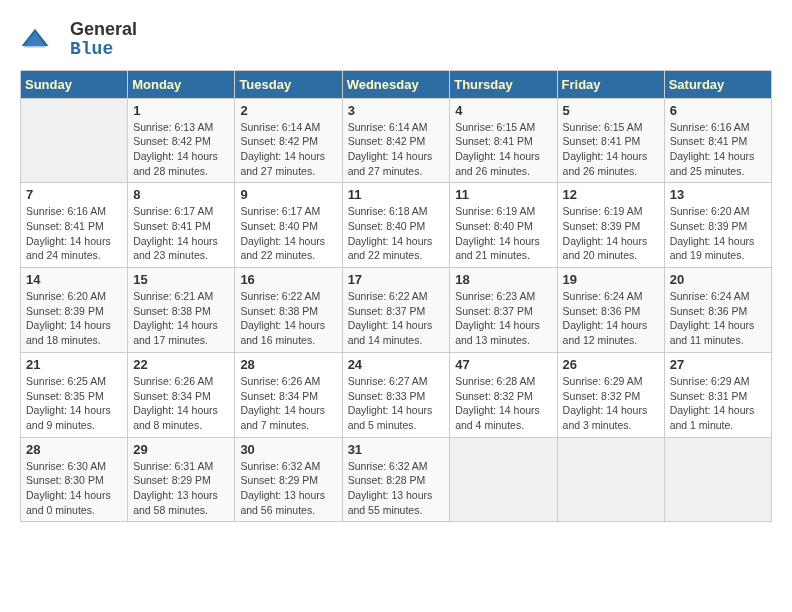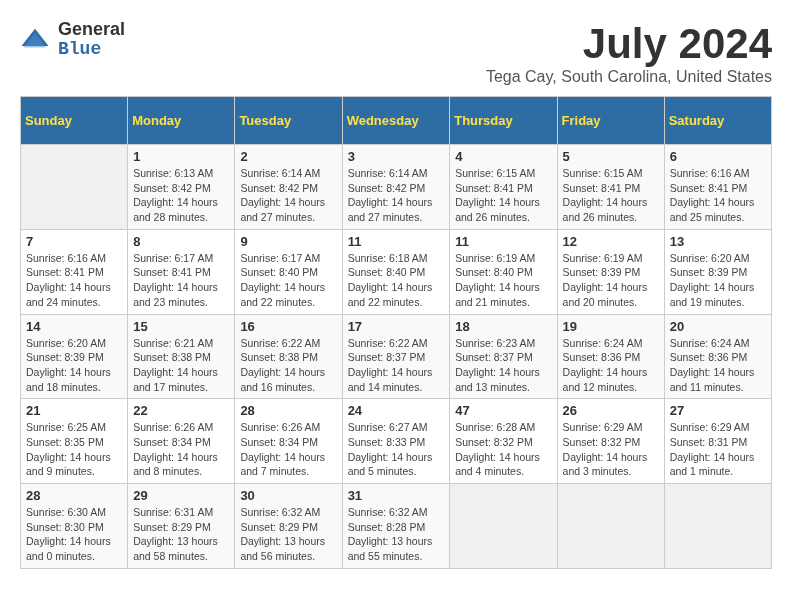--- a/index.html
+++ b/index.html
@@ -12,21 +12,21 @@
     }
     .header-area {
       display: flex;
       justify-content: space-between;
       align-items: flex-start;
       margin-bottom: 10px;
     }
     .logo {
       display: flex;
       align-items: center;
-      gap: 8px;
+      gap: 20px;
     }
     .logo-text {
       display: flex;
       flex-direction: column;
       line-height: 1.1;
     }
     .logo-icon {
       width: 30px;
       height: 30px;
     }
@@ -42,22 +42,22 @@
       font-size: 16px;
       color: #555;
     }
     table {
       width: 100%;
       border-collapse: collapse;
       font-size: 11px;
     }
     thead tr th {
       background-color: #2e6da4;
-      color: #fde047;
-      padding: 16px 4px;
+      color: #fef9c3;
+      padding: 6px 4px;
       text-align: left;
       font-size: 13px;
       font-weight: bold;
       border: 1px solid #ccc;
     }
     tbody tr td {
       border: 1px solid #ccc;
       padding: 4px 5px;
       vertical-align: top;
       width: 108px;
@@ -90,24 +90,20 @@
   <div class="logo">
     <svg class="logo-icon" viewBox="0 0 40 40">
       <polygon points="20,5 38,28 2,28" fill="#2e6da4"></polygon>
       <polygon points="20,10 35,30 5,30" fill="#4a90d9" opacity="0.5"></polygon>
     </svg>
     <div class="logo-text">
       <span style="font-size:18px;font-weight:bold;color:#333;">General</span>
       <span style="font-size:18px;font-weight:bold;color:#2e6da4;font-family:Liberation Mono, monospace;">Blue</span>
     </div>
   </div>
-  <div class="title-area">
-    <div class="month-title">July 2024</div>
-    <div class="location-title">Tega Cay, South Carolina, United States</div>
-  </div>
 </div>
 
 <table>
   <thead id="calendar-header">
     <tr id="days-header-row">
         <th>Sunday</th>
         <th>Monday</th>
         <th>Tuesday</th>
         <th>Wednesday</th>
         <th>Thursday</th>

